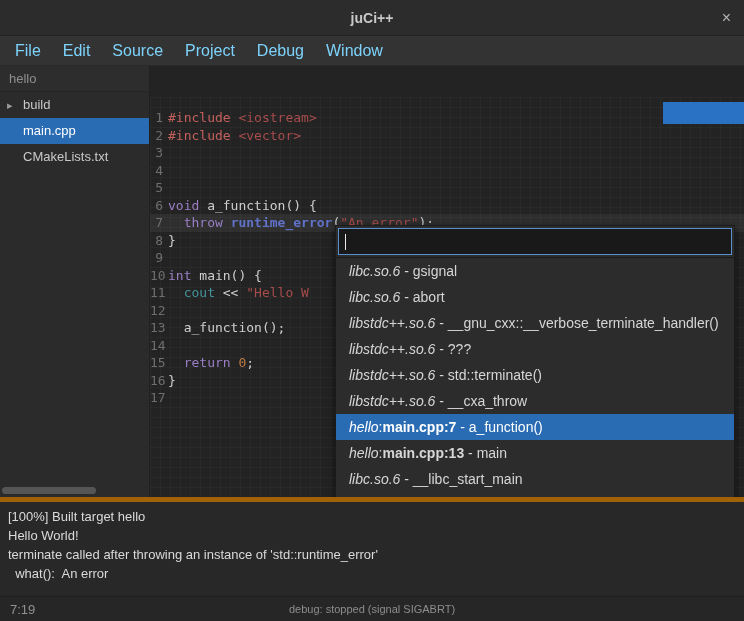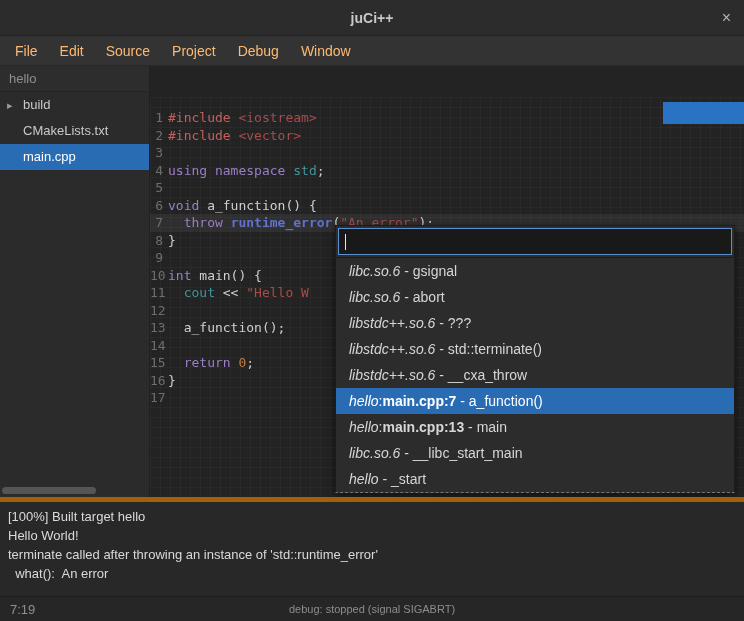--- a/index.html
+++ b/index.html
@@ -5,21 +5,21 @@
   *{box-sizing:border-box;margin:0;padding:0}
   html,body{background:#1a1a1a}
   body{width:744px;height:621px;font-family:"Liberation Sans",sans-serif;}
   .window{position:relative;width:744px;height:621px;overflow:hidden;background:#2b2b2b;}
 
   .titlebar{position:absolute;left:0;top:0;width:100%;height:36px;background:#2c2c2c;border-bottom:1px solid #232323;}
   .title{position:absolute;left:0;right:0;top:0;line-height:36px;text-align:center;color:#c9c9c9;font-weight:bold;font-size:14px;}
   .close{position:absolute;right:13px;top:0;line-height:36px;color:#b4b4b4;font-size:16px;}
 
   .menubar{position:absolute;left:0;top:36px;width:100%;height:30px;background:#333333;display:flex;align-items:stretch;padding-left:4px;border-bottom:1px solid #282828;}
-  .menu-item{padding:0 11px;line-height:30px;color:#fdba74;font-size:14px;}
+  .menu-item{padding:0 11px;line-height:30px;color:#7dd3fc;font-size:16px;}
 
   .main{position:absolute;left:0;top:66px;width:100%;height:431px;background:#232323;}
 
   .sidebar{position:absolute;left:0;top:0;width:150px;height:100%;background:#2b2b2b;border-right:1px solid #202020;}
   .side-header{height:26px;line-height:26px;padding-left:9px;color:#8f8f8f;font-size:13px;background:#2d2d2d;border-bottom:1px solid #252525;}
   .tree-item{position:relative;height:26px;line-height:26px;padding-left:23px;color:#c9c9c9;font-size:13px;}
   .tree-item .arrow{position:absolute;left:7px;top:0;color:#9a9a9a;font-size:11px;}
   .tree-item.selected{background:var(--accent);color:#ffffff;}
   .hscroll{position:absolute;left:2px;bottom:3px;width:94px;height:7px;border-radius:4px;background:#555555;}
 
@@ -79,39 +79,39 @@
       <div class="menu-item">Debug</div>
       <div class="menu-item">Window</div>
     </div>
 
   <div class="main">
 
     <div class="sidebar">
       <div class="side-header">hello</div>
       <div class="tree">
           <div class="tree-item"><span class="arrow">▸</span><span class="tree-label">build</span></div>
+          <div class="tree-item selected"><span class="tree-label">main.cpp</span></div>
           <div class="tree-item"><span class="tree-label">CMakeLists.txt</span></div>
-          <div class="tree-item selected"><span class="tree-label">main.cpp</span></div>
         </div>
       <div class="hscroll"></div>
     </div>
 
     <div class="tabbar">
       <div class="tab active">
         <span class="tab-label">main.cpp*</span>
         <span class="tab-close">×</span>
       </div>
     </div>
 
     <div class="editor">
       <div class="code-area">
           <div class="line"><span class="ln">1</span><span class="code"><span class="c-dir">#include</span><span class="c-pl"> </span><span class="c-str">&lt;iostream&gt;</span></span></div>
           <div class="line"><span class="ln">2</span><span class="code"><span class="c-dir">#include</span><span class="c-pl"> </span><span class="c-str">&lt;vector&gt;</span></span></div>
           <div class="line"><span class="ln">3</span><span class="code"></span></div>
-          <div class="line"><span class="ln">4</span><span class="code"><span class="c-kw">using namespace</span><span class="c-pl"> </span><span class="c-bi">std</span><span class="c-pl">;</span></span></div>
+          <div class="line"><span class="ln">4</span></div>
           <div class="line"><span class="ln">5</span><span class="code"></span></div>
           <div class="line"><span class="ln">6</span><span class="code"><span class="c-kw">void</span><span class="c-pl"> a_function() {</span></span></div>
           <div class="line current"><span class="ln">7</span><span class="code"><span class="c-pl">  </span><span class="c-kw">throw</span><span class="c-pl"> </span><span class="c-typ">runtime_error</span><span class="c-pl">(</span><span class="c-str">"An error"</span><span class="c-pl">);</span></span></div>
           <div class="line"><span class="ln">8</span><span class="code"><span class="c-pl">}</span></span></div>
           <div class="line"><span class="ln">9</span><span class="code"></span></div>
           <div class="line"><span class="ln">10</span><span class="code"><span class="c-kw">int</span><span class="c-pl"> main() {</span></span></div>
           <div class="line"><span class="ln">11</span><span class="code"><span class="c-pl">  </span><span class="c-bi">cout</span><span class="c-pl"> &lt;&lt; </span><span class="c-str">"Hello W</span></span></div>
           <div class="line"><span class="ln">12</span><span class="code"></span></div>
           <div class="line"><span class="ln">13</span><span class="code"><span class="c-pl">  a_function();</span></span></div>
           <div class="line"><span class="ln">14</span><span class="code"></span></div>
@@ -124,20 +124,21 @@
 
   </div>
 
   <div class="popup">
     <div class="popup-input">
       <span class="caret"></span><span></span>
     </div>
     <div class="popup-list">
         <div class="popup-row"><span class="st-italic">libc.so.6</span><span> - gsignal</span></div>
         <div class="popup-row"><span class="st-italic">libc.so.6</span><span> - abort</span></div>
+        <div class="popup-row"><span class="st-italic">libstdc++.so.6</span><span> - __gnu_cxx::__verbose_terminate_handler()</span></div>
         <div class="popup-row"><span class="st-italic">libstdc++.so.6</span><span> - ???</span></div>
         <div class="popup-row"><span class="st-italic">libstdc++.so.6</span><span> - std::terminate()</span></div>
         <div class="popup-row"><span class="st-italic">libstdc++.so.6</span><span> - __cxa_throw</span></div>
         <div class="popup-row selected"><span class="st-italic">hello</span><span>:</span><span class="st-bold">main.cpp:7</span><span> - a_function()</span></div>
         <div class="popup-row"><span class="st-italic">hello</span><span>:</span><span class="st-bold">main.cpp:13</span><span> - main</span></div>
         <div class="popup-row"><span class="st-italic">libc.so.6</span><span> - __libc_start_main</span></div>
         <div class="popup-row"><span class="st-italic">hello</span><span> - _start</span></div>
       </div>
   </div>
 

